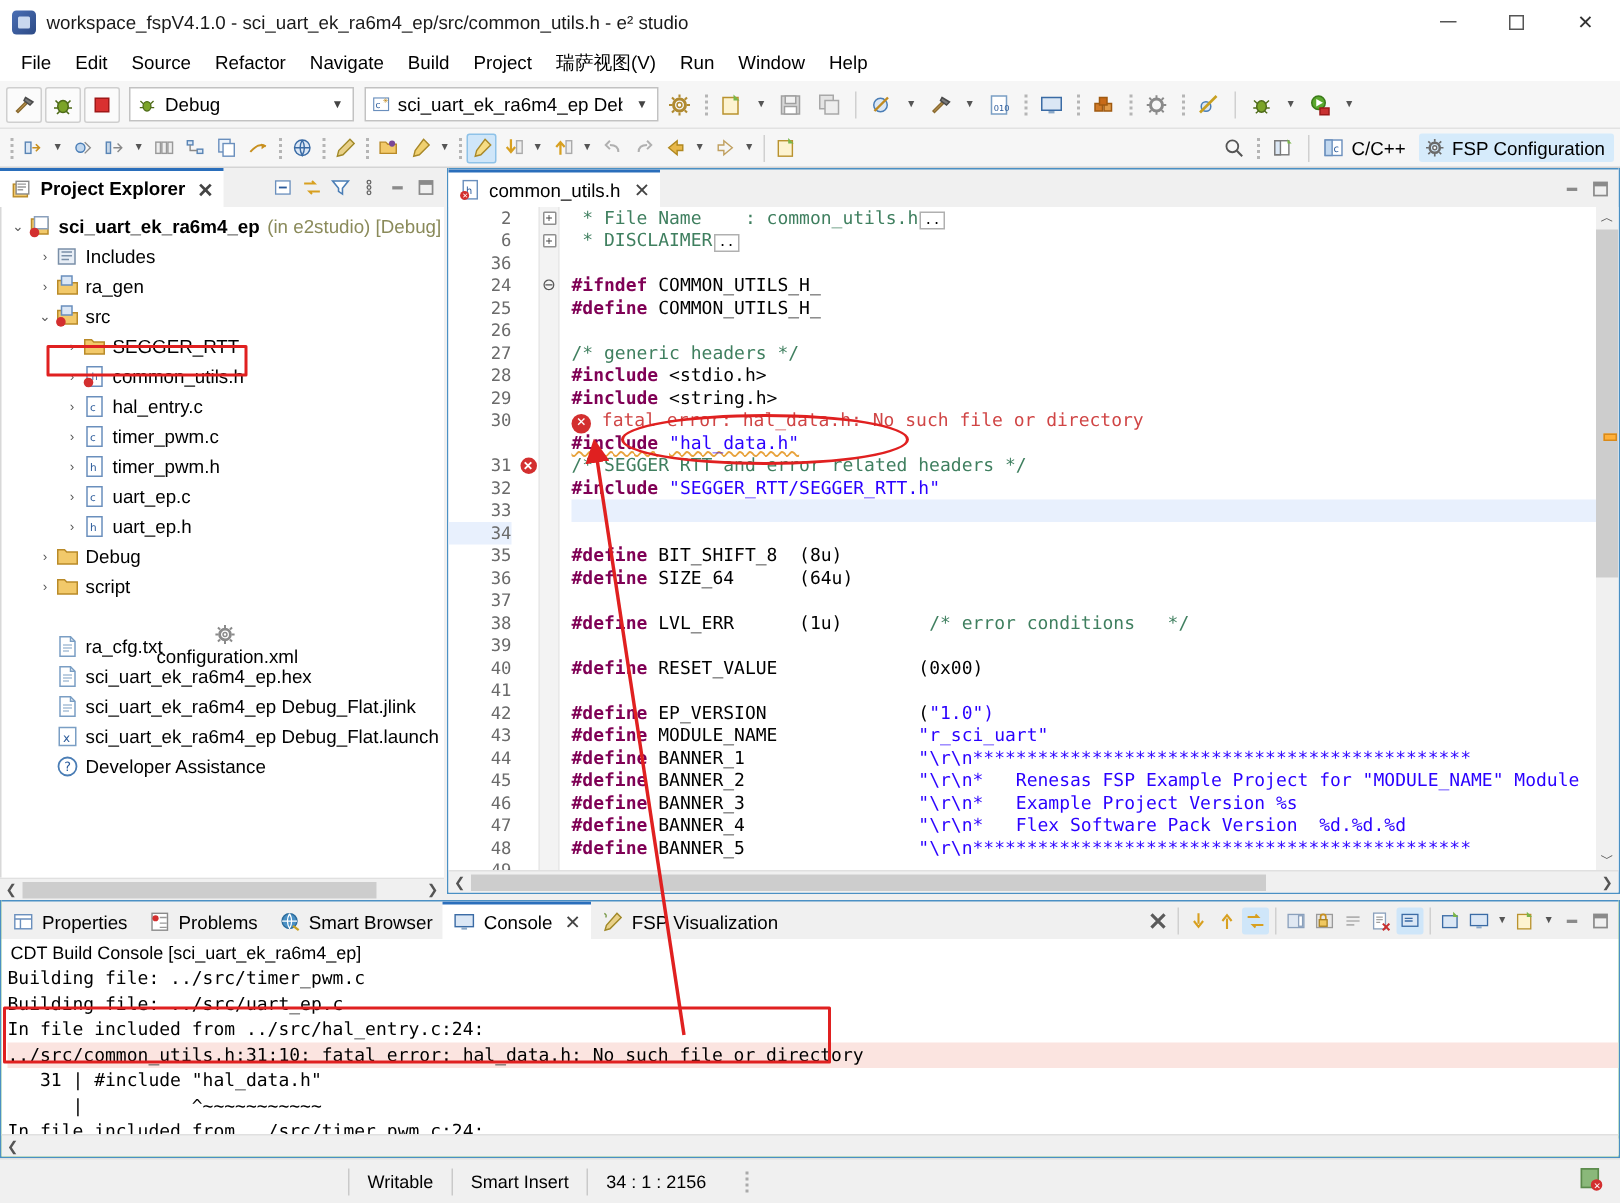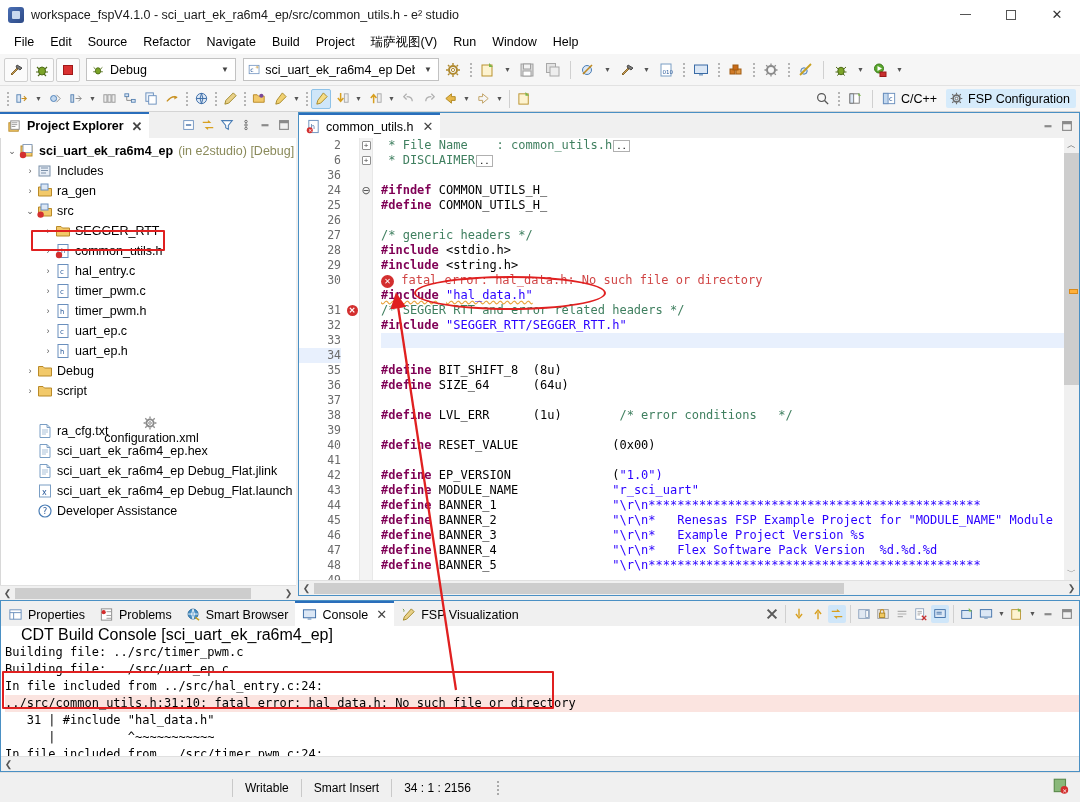--- a/index.html
+++ b/index.html
@@ -379,22 +379,22 @@
     white-space: nowrap;
     border-top: 2px solid transparent;
   }
   .c-tab.sel {
     background: #fff;
     border-top: 2px solid #2a6ebb;
   }
   .c-tab .x { font-size: 13px; color: #444; margin-left: 3px; }
   .console-title {
     height: 18px;
-    font-size: 16px;
-    padding-left: 20px;
+    font-size: 12px;
+    padding-left: 6px;
     line-height: 18px;
     background: #fff;
     flex: 0 0 18px;
   }
   .console-body {
     flex: 1 1 auto;
     background: #fff;
     font-family: "DejaVu Sans Mono", monospace;
     font-size: 12px;
     padding-left: 4px;

